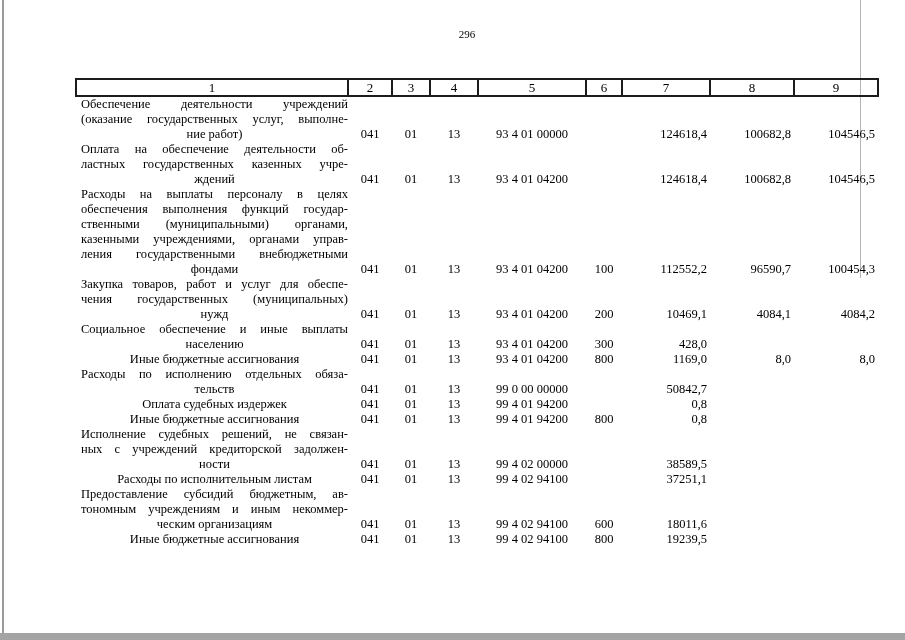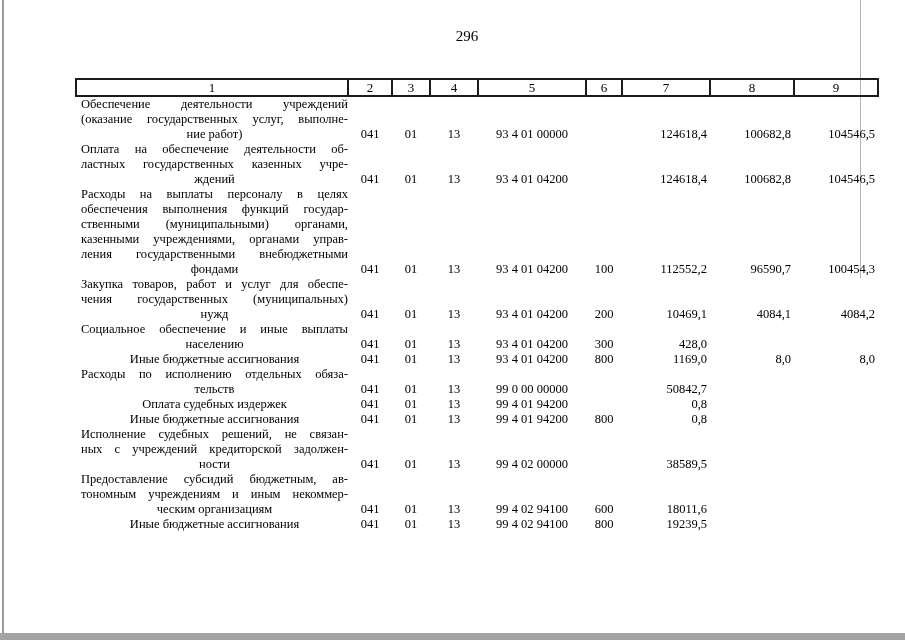--- a/index.html
+++ b/index.html
@@ -29,21 +29,21 @@
     position: absolute; left: 0; top: 633px; width: 905px; height: 7px;
     background: var(--scan_bar);
   }
   .scan-right-faint {
     position: absolute; left: 860px; top: 0; width: 1px; height: 278px;
     background: var(--scan_faint);
   }
 
   .page-number {
     position: absolute; left: 60px; top: 28px; width: 814px;
-    text-align: center; font-size: 15px;
+    text-align: center; font-size: 11px;
   }
 
   table.budget {
     position: absolute; left: 75px; top: 78px; width: 802px;
     border-collapse: collapse; table-layout: fixed;
     font-size: 12.5px; line-height: 15px;
   }
   thead th {
     border: 2px solid var(--border);
     font-weight: normal; font-size: 13px;
@@ -235,20 +235,33 @@
           <td class="c3">01</td>
           <td class="c4">13</td>
           <td class="c5">99 4 02 00000</td>
           <td class="c6"></td>
           <td class="c7">38589,5</td>
           <td class="c8"></td>
           <td class="c9"></td>
         </tr>
         <tr>
           <td class="c1">
+            <div class="ll">Расходы по исполнительным листам</div>
+          </td>
+          <td class="c2">041</td>
+          <td class="c3">01</td>
+          <td class="c4">13</td>
+          <td class="c5">99 4 02 94100</td>
+          <td class="c6"></td>
+          <td class="c7">37251,1</td>
+          <td class="c8"></td>
+          <td class="c9"></td>
+        </tr>
+        <tr>
+          <td class="c1">
             <div class="jl">Предоставление субсидий бюджетным, ав-</div>
             <div class="jl">тономным учреждениям и иным некоммер-</div>
             <div class="ll">ческим организациям</div>
           </td>
           <td class="c2">041</td>
           <td class="c3">01</td>
           <td class="c4">13</td>
           <td class="c5">99 4 02 94100</td>
           <td class="c6">600</td>
           <td class="c7">18011,6</td>

